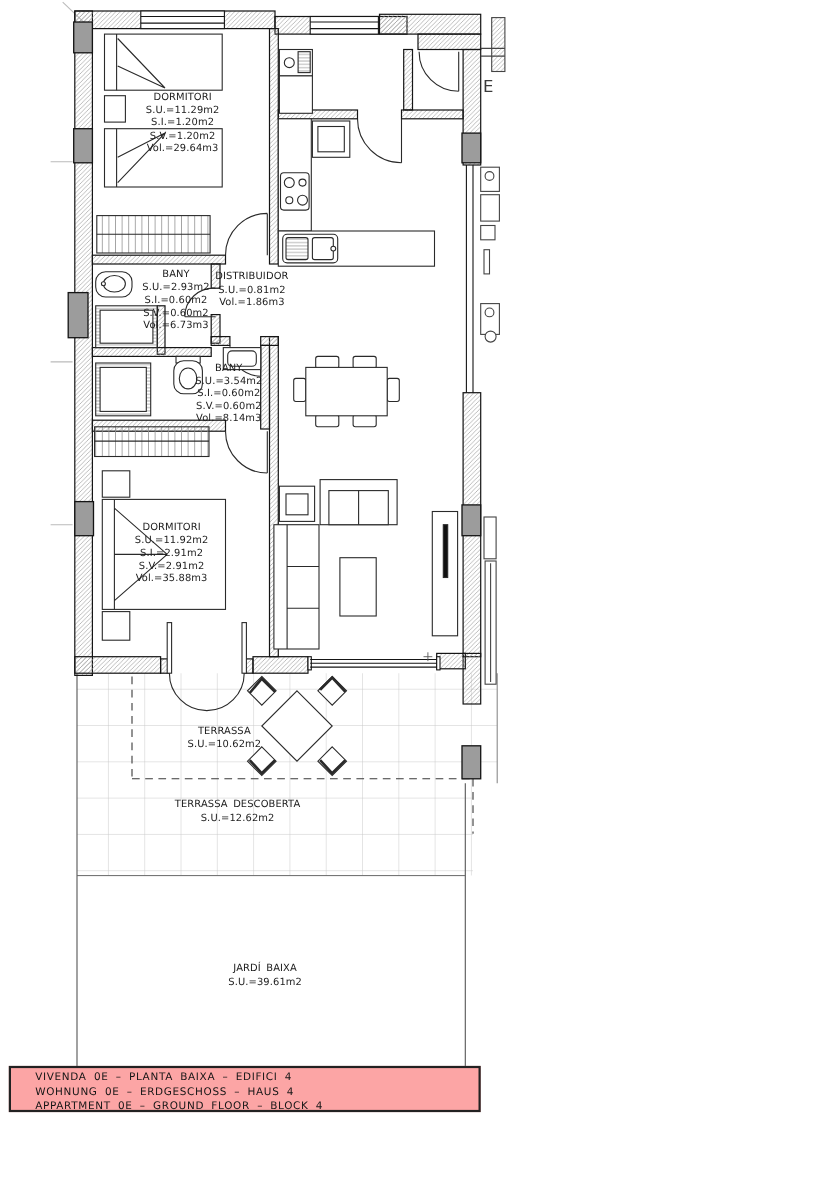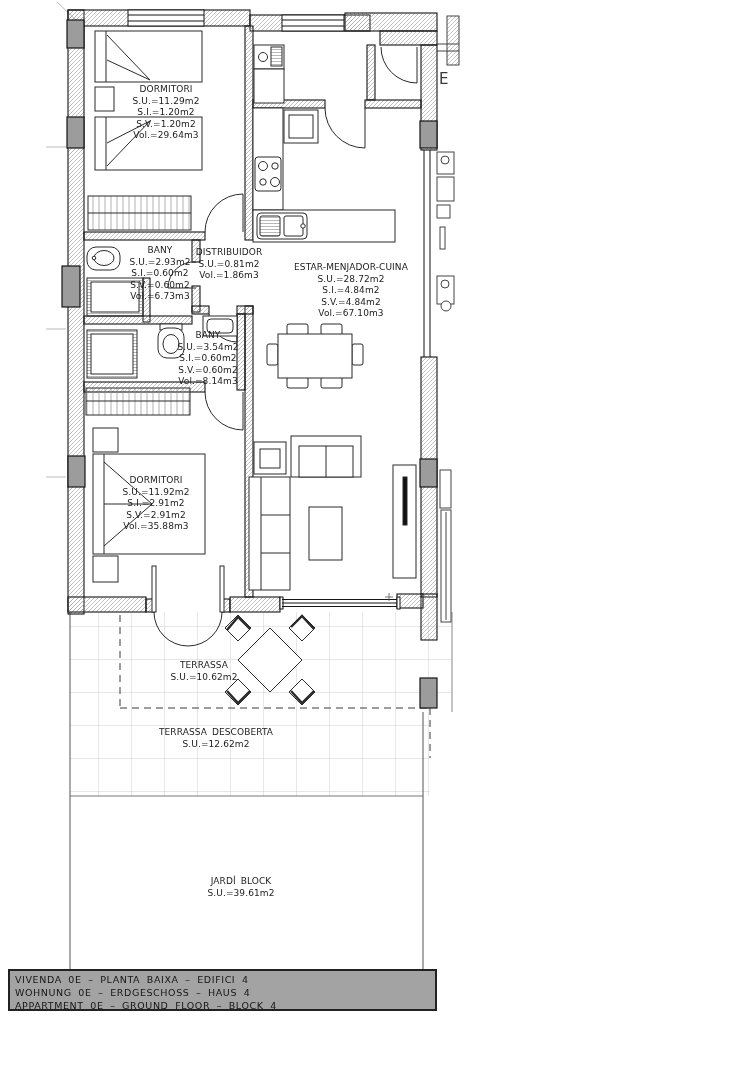--- a/index.html
+++ b/index.html
@@ -5,22 +5,22 @@
   html,body{margin:0;padding:0;background:#fff;}
   #canvas{position:relative;width:752px;height:1080px;background:#fff;overflow:hidden;
           font-family:"DejaVu Sans",sans-serif;}
   #plan-svg{position:absolute;left:0;top:0;}
   .lbl{position:absolute;transform:translateX(-50%);text-align:center;
        font-size:9px;line-height:11.5px;color:#1b1b1b;letter-spacing:.1px;
        white-space:nowrap;word-spacing:2px;}
   #lbl-entrada{text-align:left;transform:none;}
   .adj{position:absolute;font-size:15px;color:#3a3a3a;}
   #title-block{position:absolute;left:8px;top:969px;width:429px;height:42px;
-       box-sizing:border-box;border:2px solid #222;background:#a3a3a3;
-       padding:2px 0 0 5px;font-size:9.5px;line-height:13px;color:#161616;
+       box-sizing:border-box;border:2px solid #222;background:#fca5a5;
+       padding:2px 0 0 22px;font-size:9.5px;line-height:13px;color:#161616;
        letter-spacing:.6px;word-spacing:3px;white-space:nowrap;}
 </style>
 </head>
 <body>
 
 <div id="canvas">
 
 <svg id="plan-svg" width="752" height="1080" viewBox="0 0 752 1080">
   <defs>
     <pattern id="hatch" width="4" height="4" patternUnits="userSpaceOnUse">
@@ -258,27 +258,20 @@
   <div>S.V.=0.60m2</div>
   <div>Vol.=6.73m3</div>
 </div>
 
 <div class="lbl" style="left:229px;top:247px">
   <div class="nm">DISTRIBUIDOR</div>
   <div>S.U.=0.81m2</div>
   <div>Vol.=1.86m3</div>
 </div>
 
-<div class="lbl" style="left:351px;top:262px">
-  <div class="nm">ESTAR-MENJADOR-CUINA</div>
-  <div>S.U.=28.72m2</div>
-  <div>S.I.=4.84m2</div>
-  <div>S.V.=4.84m2</div>
-  <div>Vol.=67.10m3</div>
-</div>
 
 <div class="lbl" style="left:208px;top:330px">
   <div class="nm">BANY</div>
   <div>S.U.=3.54m2</div>
   <div>S.I.=0.60m2</div>
   <div>S.V.=0.60m2</div>
   <div>Vol.=8.14m3</div>
 </div>
 
 <div class="lbl" style="left:156px;top:475px">
@@ -293,21 +286,21 @@
   <div class="nm">TERRASSA</div>
   <div>S.U.=10.62m2</div>
 </div>
 
 <div class="lbl" style="left:216px;top:727px">
   <div class="nm">TERRASSA DESCOBERTA</div>
   <div>S.U.=12.62m2</div>
 </div>
 
 <div class="lbl" style="left:241px;top:876px">
-  <div class="nm">JARDÍ BLOCK</div>
+  <div class="nm">JARDÍ BAIXA</div>
   <div>S.U.=39.61m2</div>
 </div>
 
 <div class="adj" style="left:439px;top:70px">E</div>
 
 <div id="title-block">
   <div>VIVENDA 0E – PLANTA BAIXA – EDIFICI 4</div>
   <div>WOHNUNG 0E – ERDGESCHOSS – HAUS 4</div>
   <div>APPARTMENT 0E – GROUND FLOOR – BLOCK 4</div>
 </div>

